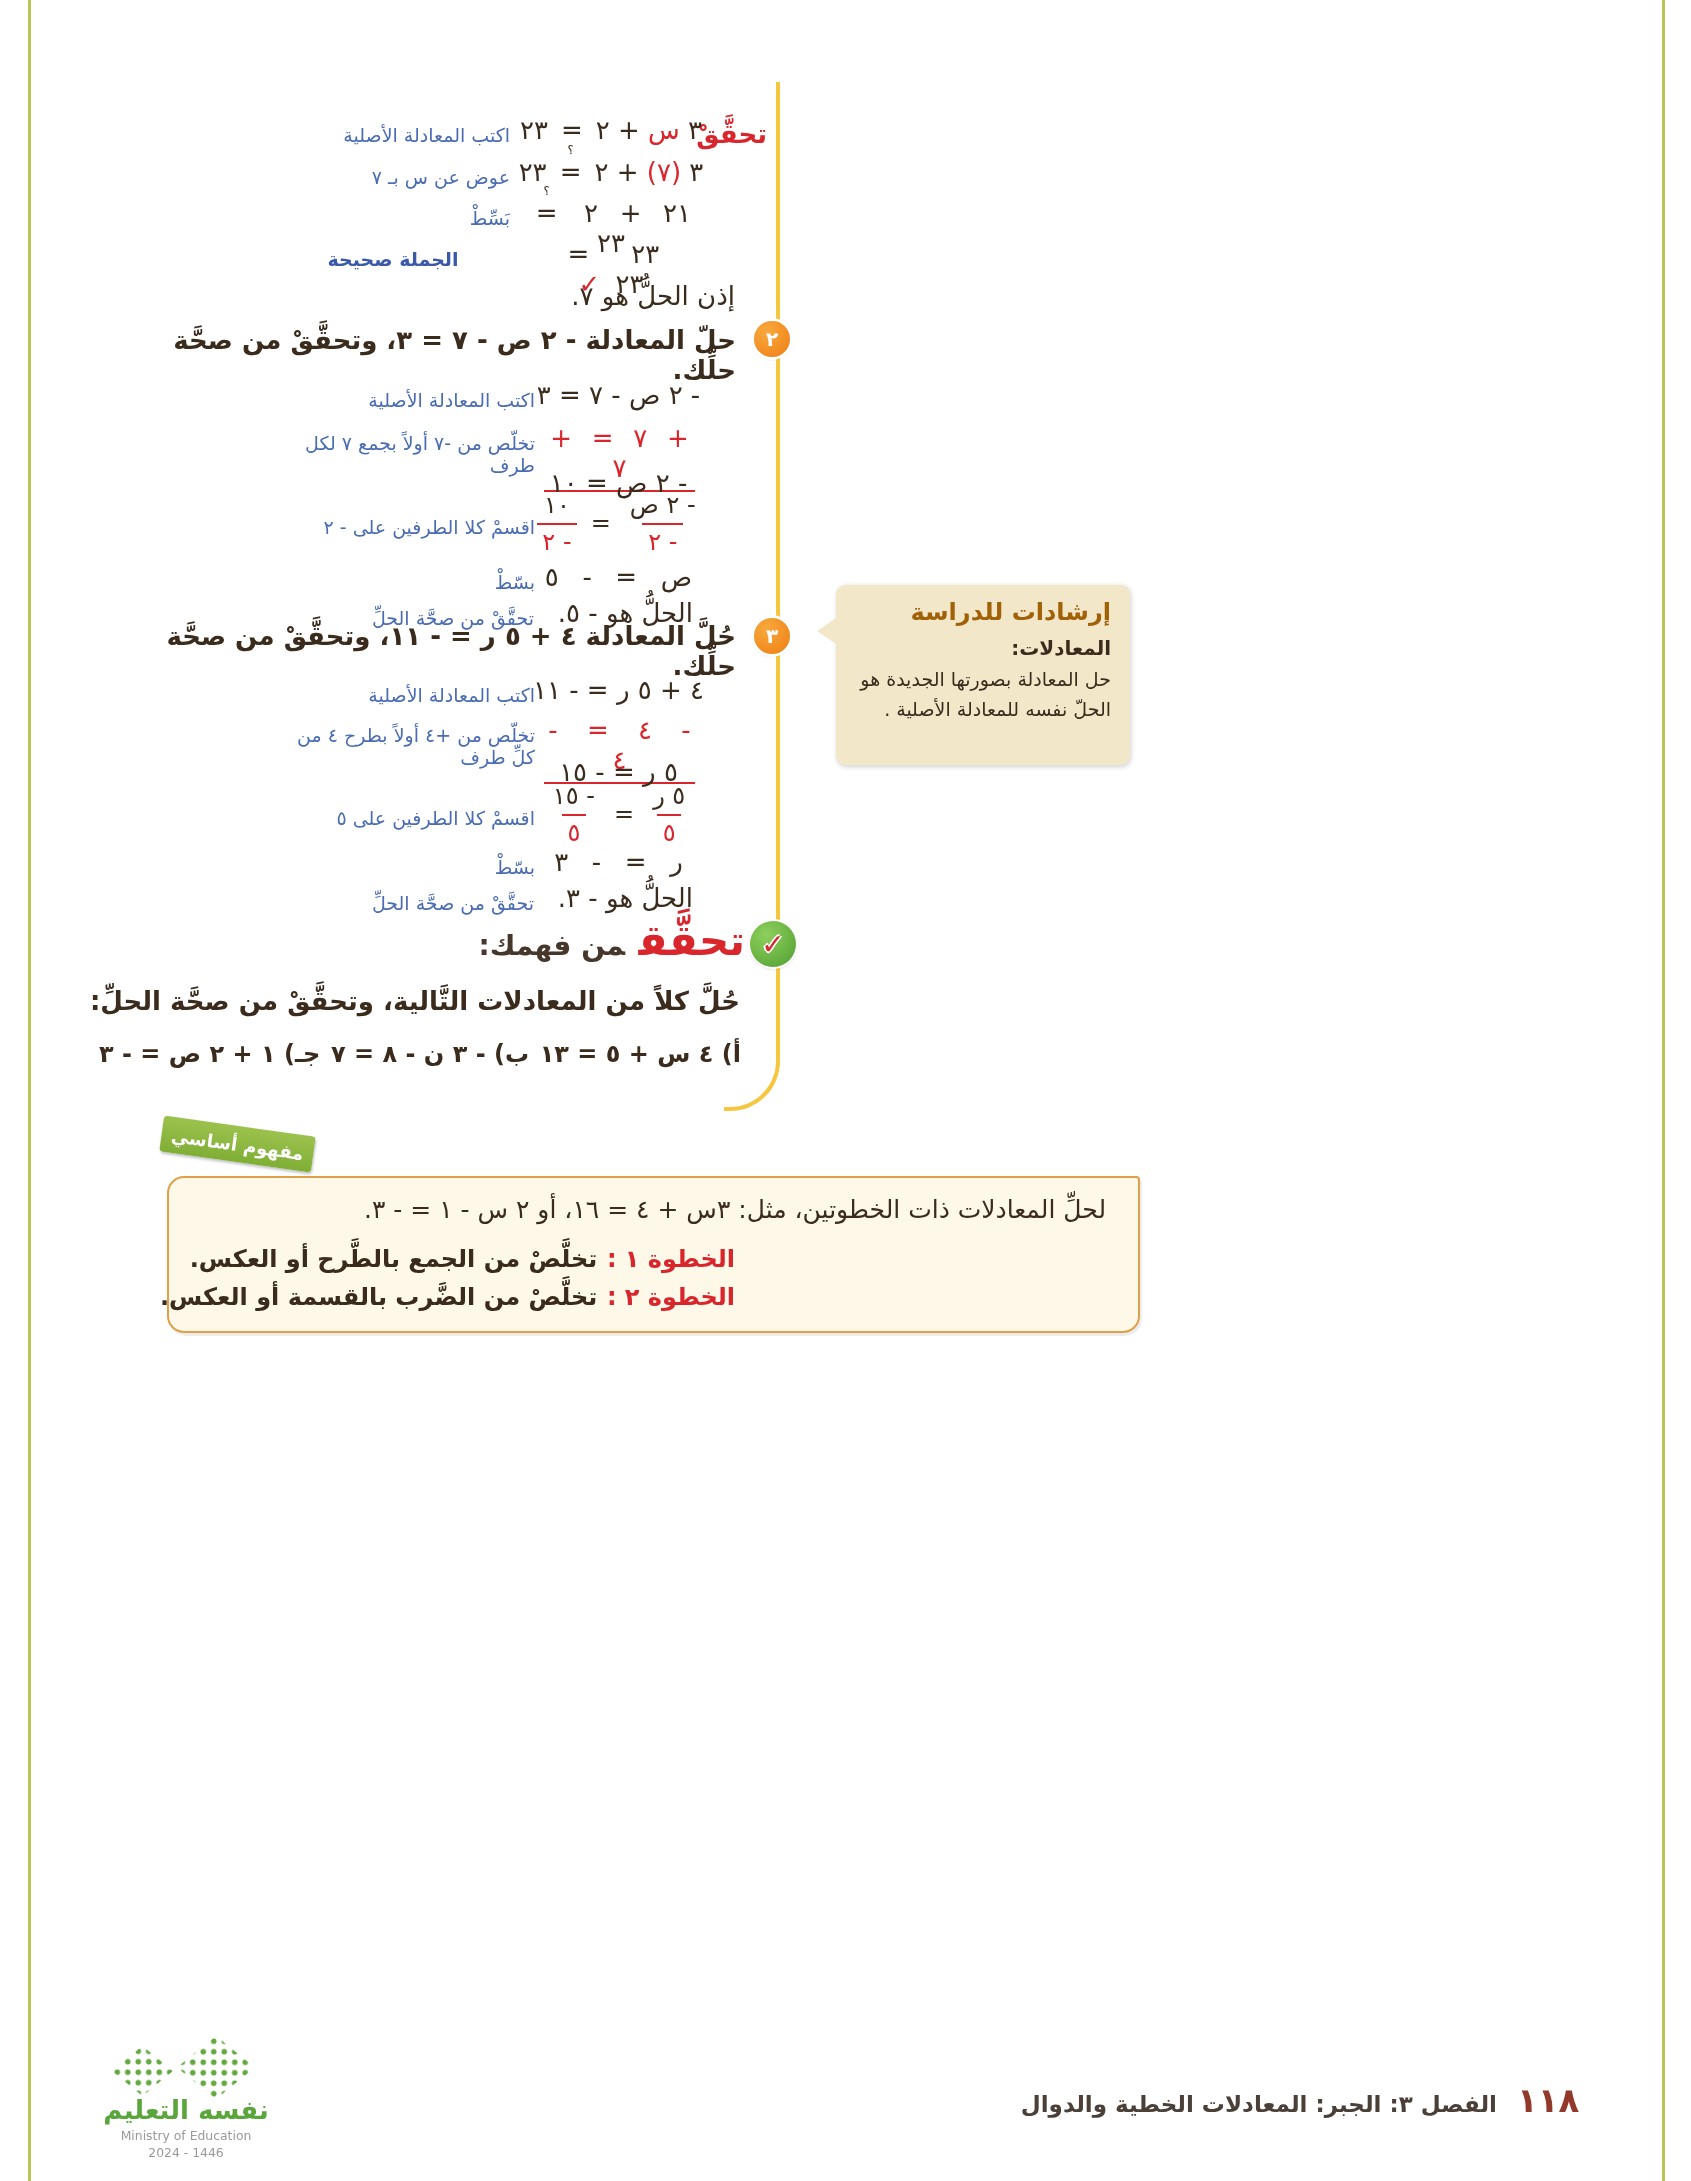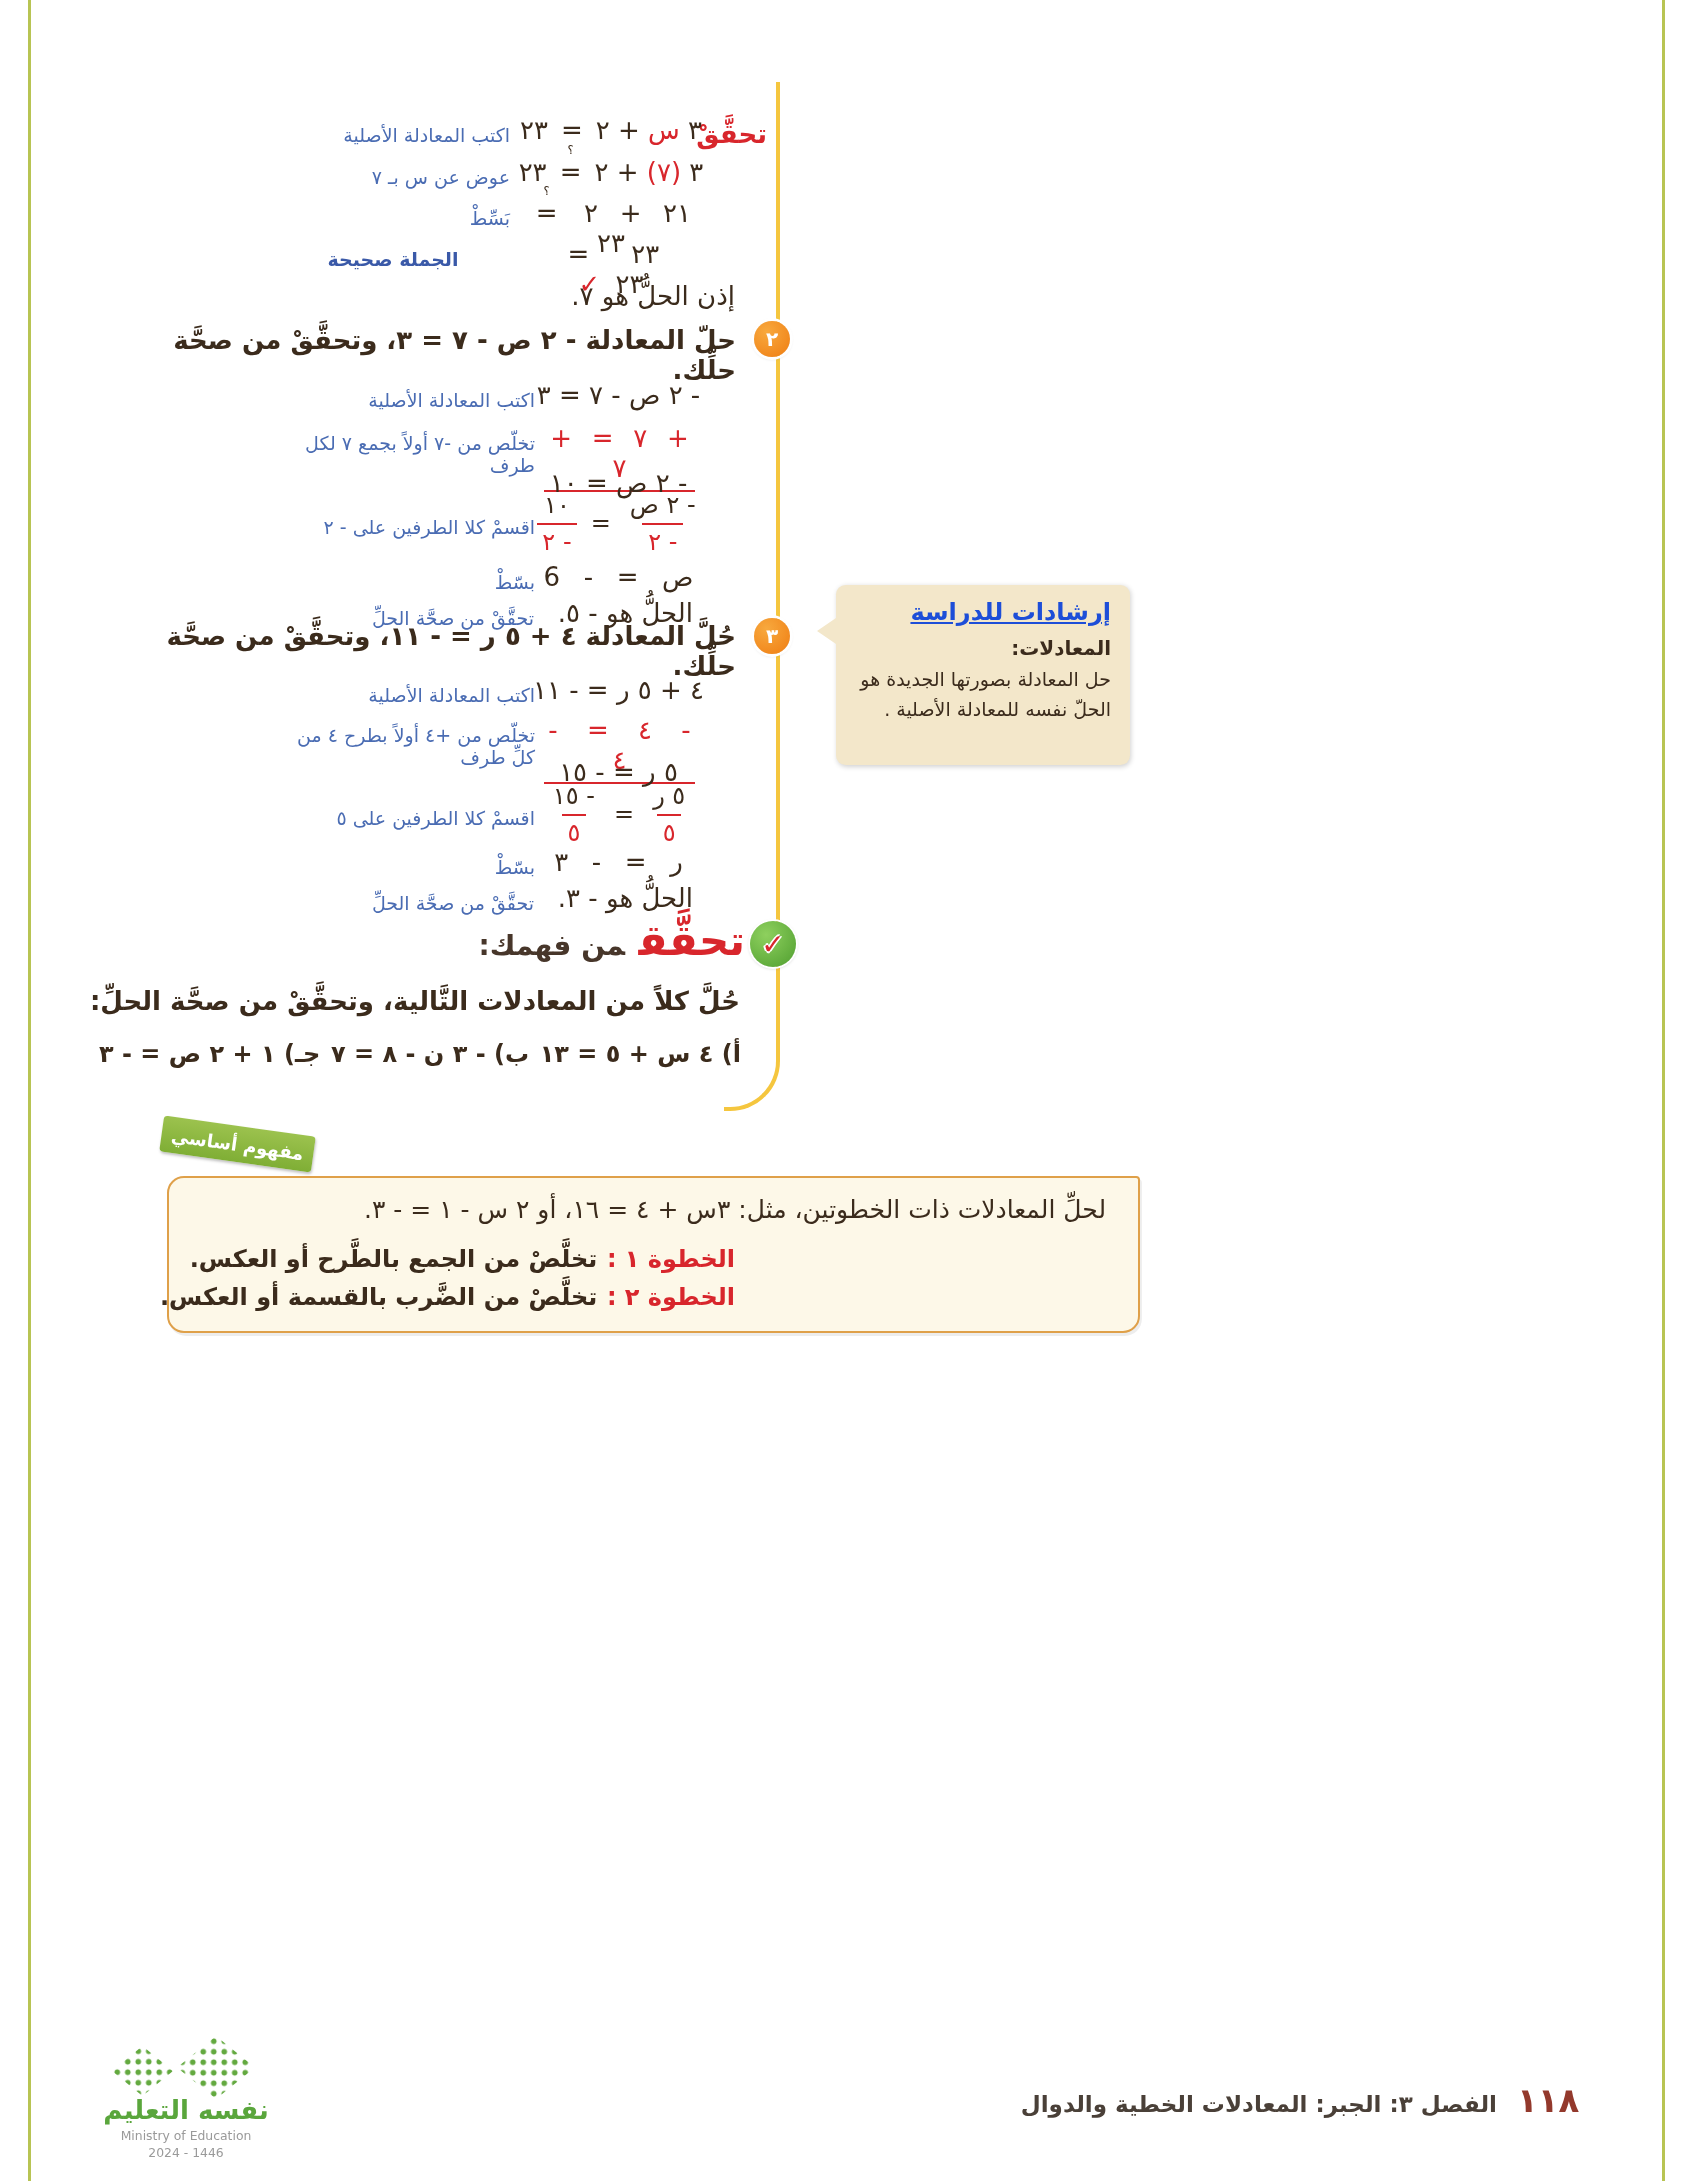--- a/index.html
+++ b/index.html
@@ -41,21 +41,21 @@
              gap:13.4px; font-size:24px; color:#3b2b1c; }
   .frac { display:inline-flex; flex-direction:column; align-items:center; }
   .frac .fn { padding:0 5.7px 3.8px; }
   .frac .fd { border-top:2.9px solid #d8262c; color:#d8262c; padding:2.9px 5.7px 0; }
 
   
   .tipbox { position:absolute; left:837px; top:585px; width:294px; min-height:180px; background:#f3e7ca;
             border-radius:9.6px; box-shadow:1px 1.9px 4.8px rgba(0,0,0,.18); padding:13.4px 19px 15.3px; box-sizing:border-box; z-index:2; }
   .tipbox .arrow { position:absolute; right:100%; top:32.5px; width:0; height:0;
                    border:13.4px solid transparent; border-left:none; border-right:19px solid #f3e7ca; }
-  .tip-title { font-size:24px; font-weight:bold; color:#1d4ed8; margin-bottom:9.6px; text-align:right;text-decoration:underline; }
+  .tip-title { font-size:24px; font-weight:bold; color:#a16207; margin-bottom:9.6px; text-align:right; }
   .tip-sub   { font-size:20px; font-weight:bold; color:#3b2b1c; margin-bottom:3.8px; text-align:right; }
   .tip-body  { font-size:19px; line-height:1.6; color:#3b2b1c; text-align:right; }
 
   
   .cfu-icon { position:absolute; left:751px; top:921px; width:46px; height:46px; border-radius:50%;
               background:radial-gradient(circle at 35% 30%, #8ed05e, #4f9e2f);
               box-shadow:0 0 0 1.9px #fff, 0 1px 3.8px rgba(0,0,0,.3);
               display:flex; align-items:center; justify-content:center; z-index:3; }
   .cfu-icon .mk { color:#d8262c; font-size:28px; font-weight:bold;
                   text-shadow:-1.9px 0 0 #fff, 1.9px 0 0 #fff, 0 -1.9px 0 #fff, 0 1.9px 0 #fff; }
@@ -149,21 +149,21 @@
         <span class="fd">- ٢</span>
       </span>
     <span>=</span>
     <span class="frac">
         <span class="fn">١٠</span>
         <span class="fd">- ٢</span>
       </span>
   </div>
   <span class="snote" style="position:absolute; top:516px">اقسمْ كلا الطرفين على - ٢</span>
   <div class="row" style="top:562px">
-    <span class="seq" style="word-spacing:15.3px">ص = - 6</span>
+    <span class="seq" style="word-spacing:15.3px">ص = - ٥</span>
     <span class="snote">بسّطْ</span>
   </div>
   <div class="row" style="top:598px">
     <span class="concl" style="left:507px; width:187px; position:absolute">الحلُّ هو - ٥.</span>
     <span class="snote" style="left:315px; width:220px">تحقَّقْ من صحَّة الحلِّ</span>
   </div>
 
   <div class="badge" style="top:618px">
       <span>٣</span>
     </div>

